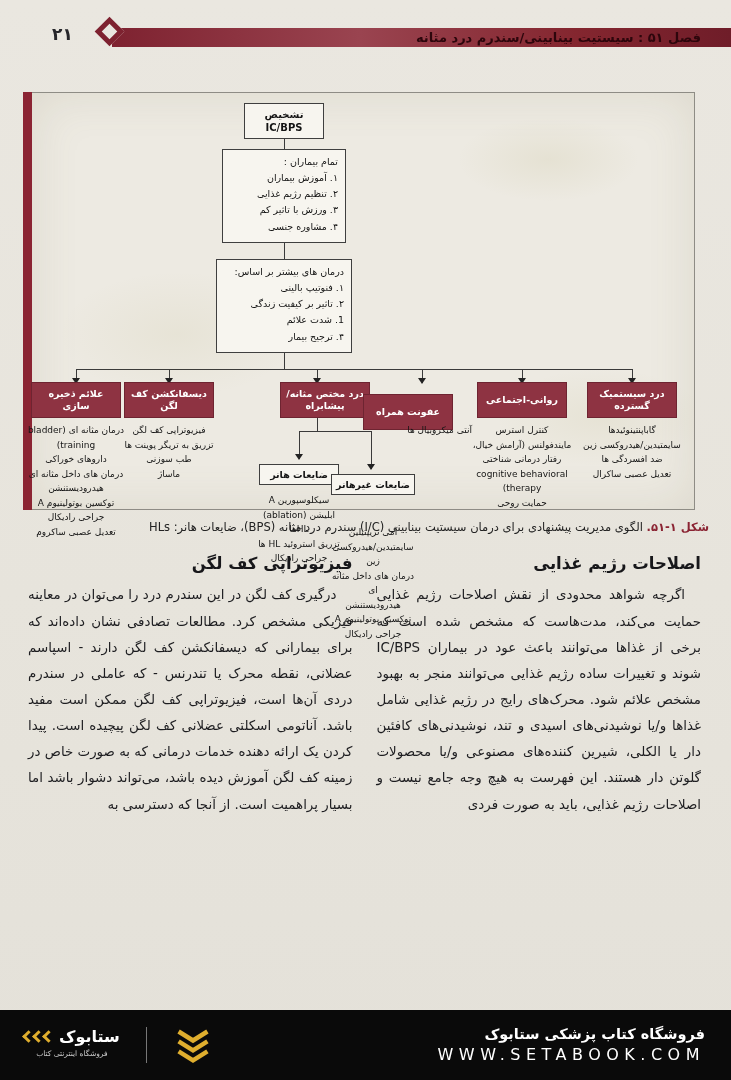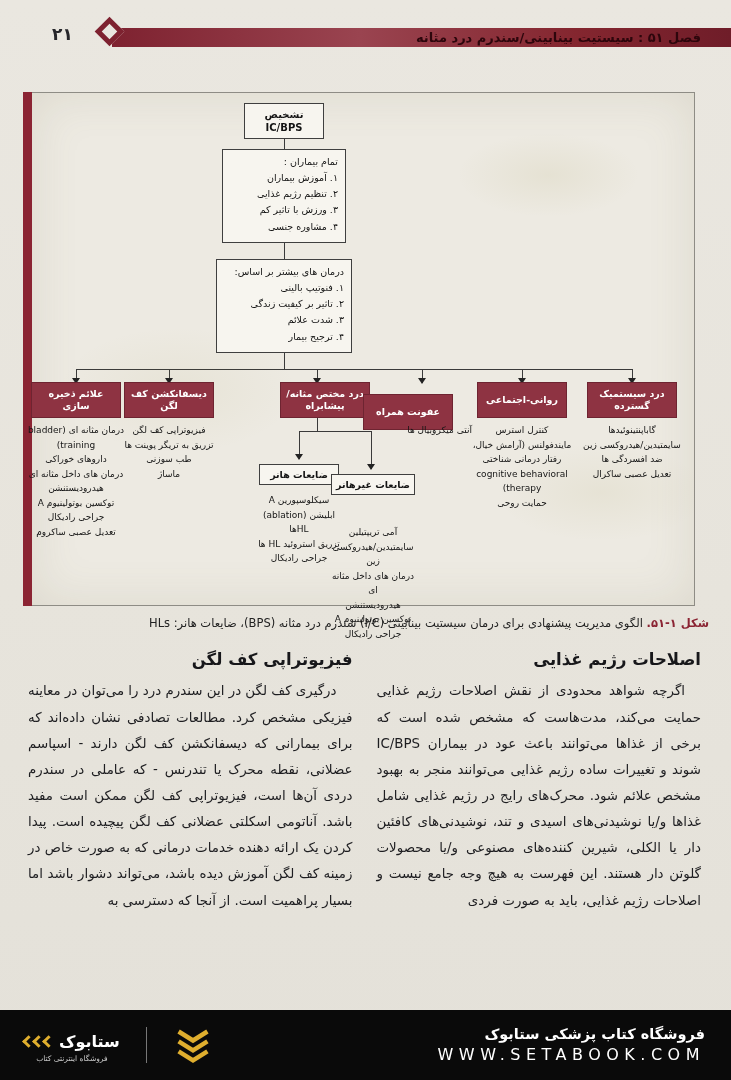--- a/index.html
+++ b/index.html
@@ -23,21 +23,21 @@
     display:flex; align-items:center; justify-content:flex-start;
   }
   .chapter { color:#2d060c; font-weight:bold; font-size:13px; padding-right:30px; white-space:nowrap; }
   .diamond {
     position:absolute; top:21px; left:99px; width:21px; height:21px;
     border:5px solid #7e2230; background:#e9e6df; transform:rotate(45deg); z-index:2;
   }
 
   
   .fig {
-    position:relative; margin:32px 36px 0 31px; width:664px; height:514px;
+    position:relative; margin:32px 36px 0 31px; width:664px; height:418px;
     background:#edeae2; border:1px solid #8e8c85;
     box-shadow:inset 0 0 48px rgba(120,110,75,.14);
   }
   .fig::after {
     content:""; position:absolute; inset:0; pointer-events:none;
     background:
       radial-gradient(130px 60px at 78% 16%, rgba(150,140,60,.09), transparent 70%),
       radial-gradient(170px 90px at 22% 58%, rgba(150,140,60,.07), transparent 70%),
       radial-gradient(150px 70px at 86% 78%, rgba(150,140,60,.08), transparent 70%);
   }
@@ -92,21 +92,21 @@
   .cols { display:flex; gap:24px; margin:18px 30px 0 28px; }
   .col { flex:1; }
   .col h2 { font-size:16.5px; font-weight:bold; color:#17171a; margin-bottom:9px; }
   .col p  { font-size:13.4px; line-height:1.95; text-align:justify; color:#1d1d20; text-indent:16px; }
 
   
   .ftr {
     position:absolute; left:0; bottom:0; width:731px; height:70px; background:#0a0a0a;
     display:flex; align-items:center; direction:ltr; z-index:5;
   }
-  .logo-wrap { display:flex; align-items:flex-end; gap:26px; padding-left:24px; }
+  .logo-wrap { display:flex; align-items:flex-start; gap:26px; padding-left:24px; }
   .logo-block { display:flex; flex-direction:column; align-items:center; gap:3px; }
   .logo-row { display:flex; align-items:center; gap:6px; }
   .chevs { display:flex; gap:1px; }
   .chev { width:9px; height:9px; border-left:3px solid #dfae2e; border-bottom:3px solid #dfae2e; transform:rotate(45deg); }
   .logo-title { color:#fff; font-size:16px; font-weight:bold; direction:rtl; }
   .logo-sub { color:#c9c9c9; font-size:7.5px; direction:rtl; }
   .ftr-divider { width:1px; height:36px; background:#777; }
   .emblem { display:flex; }
   .store { margin-left:auto; padding-right:26px; text-align:right; direction:rtl; }
   .store-name { color:#fff; font-size:14.5px; font-weight:bold; margin-bottom:3px; }
@@ -145,21 +145,21 @@
         </div>
     </div>
     <div class="vline" style="left:252px;top:150px;height:16px;"></div>
 
     <div class="nbox lbox box3">
       <div class="lb-title">درمان های بیشتر بر اساس:</div>
       <div>
 
       <div class="li">۱. فنوتیپ بالینی</div>
           <div class="li">۲. تاثیر بر کیفیت زندگی</div>
-          <div class="li">۳. شدت علائم</div>
+          <div class="li">1. شدت علائم</div>
           <div class="li">۴. ترجیح بیمار</div>
         </div>
     </div>
     <div class="vline" style="left:252px;top:260px;height:16px;"></div>
 
     <div class="hline" style="top:276px;left:44px;width:556px;"></div>
     <div class="vline" style="left:44px;top:276px;height:14px;"></div>
     <div class="vline" style="left:137px;top:276px;height:14px;"></div>
     <div class="vline" style="left:285px;top:276px;height:14px;"></div>
     <div class="vline" style="left:390px;top:276px;height:14px;"></div>

